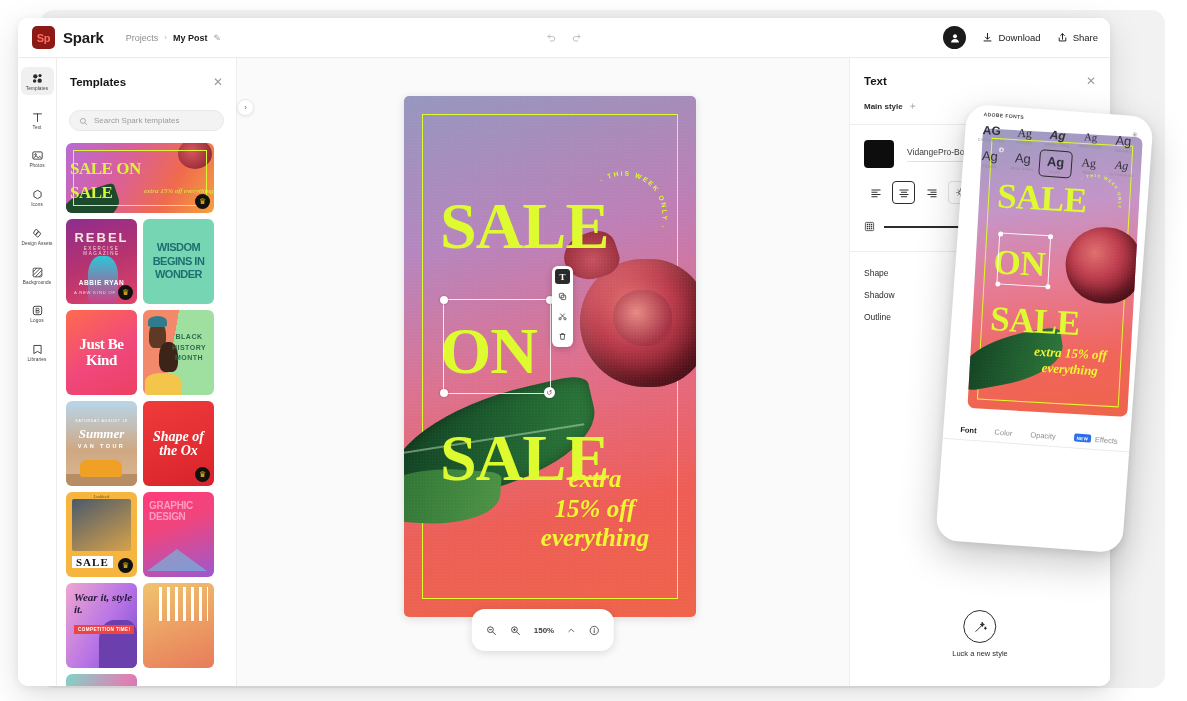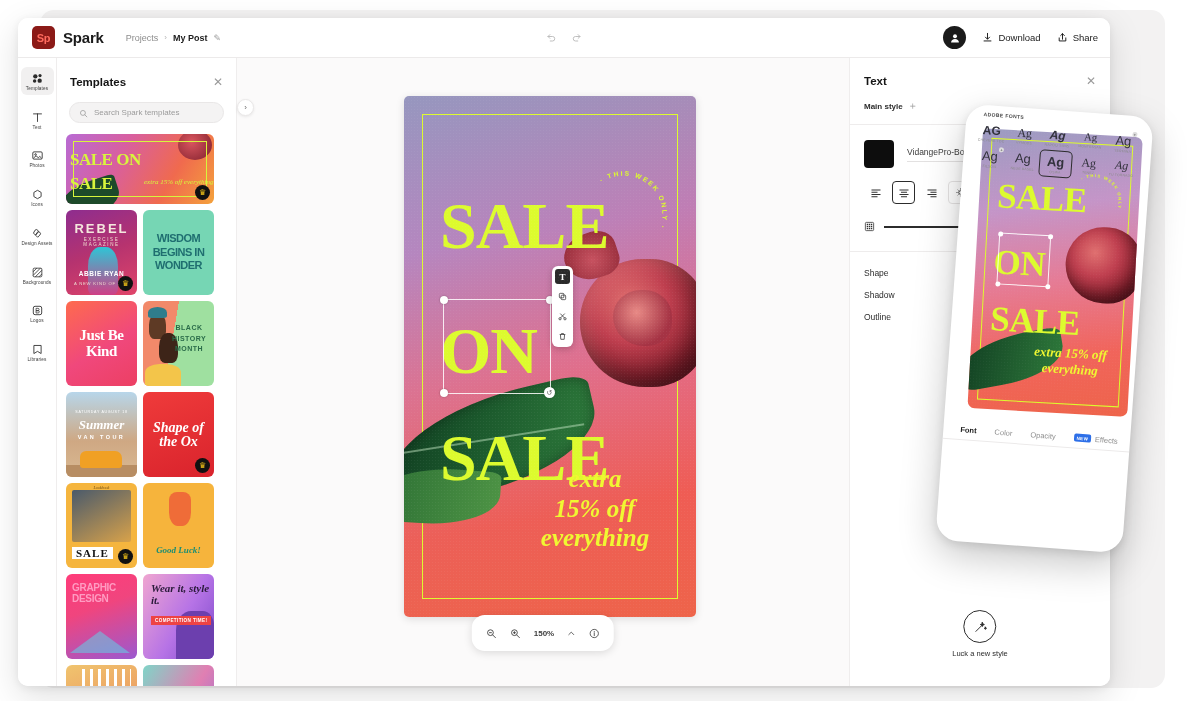--- a/index.html
+++ b/index.html
@@ -92,21 +92,21 @@
     border-right: 1px solid #efeded;
     overflow: hidden;
   }
   .panel-head {
     display: flex; align-items: center; justify-content: space-between;
     padding: 18px 13px 10px 13px;
   }
   .panel-title { font-size: 11.5px; font-weight: bold; color: #151515; }
   .panel-close { color: #9a9a9a; font-size: 12px; line-height: 1; cursor: pointer; }
   .searchbox {
-    margin: 4px 12px; height: 21px; border-radius: 11px;
+    margin: 12px 12px; height: 21px; border-radius: 11px;
     background: #f4f3f3; border: 1px solid #e9e7e7;
     display: flex; align-items: center; gap: 6px; padding: 0 9px;
   }
   .search-ph { font-size: 8px; color: #9b9b9b; }
   .tgrid {
     margin: 11px 9px 0 9px;
     display: flex; flex-wrap: wrap; gap: 6px;
     height: 566px; overflow: hidden;
   }
   .tcard { border-radius: 6px; overflow: hidden; position: relative; }
@@ -275,21 +275,21 @@
     position: absolute; left: 148px; top: 170px;
     width: 21px; background: #fff; border-radius: 6px;
     box-shadow: 0 2px 7px rgba(0,0,0,.2);
     padding: 3px 0; display: flex; flex-direction: column; align-items: center; gap: 5px;
   }
   .ft-btn { width: 15px; height: 15px; display: flex; align-items: center; justify-content: center; cursor: pointer; }
   .ft-btn.dark { background: #2a2a2a; border-radius: 3px; color: #fff; font: bold 9px "Liberation Serif", serif; }
 
   .zoombar {
     position: absolute; left: 50%; transform: translateX(-50%); bottom: 35px;
-    height: 36px; background: #fff; border-radius: 13px;
+    height: 42px; background: #fff; border-radius: 13px;
     box-shadow: 0 2px 8px rgba(0,0,0,.13);
     display: flex; align-items: center; gap: 13px; padding: 0 14px;
   }
   .zb-label { font-size: 8px; color: #3d3d3d; font-weight: bold; }
   .zb-i { cursor: pointer; display: flex; }
 
   
   .rpanel {
     position: absolute; right: 0; top: 40px;
     width: 261px; height: 628px;
@@ -586,24 +586,20 @@
           <div class="crown">♛</div>
         </div>
 
         <div class="tcard half tc8">
           <div class="top">Lookbook</div>
           <div class="ph"></div>
           <div class="sale">SALE</div>
           <div class="crown">♛</div>
         </div>
 
-        <div class="tcard half tc9">
-          <div class="hand"></div>
-          <div class="gl">Good Luck!</div>
-        </div>
 
         <div class="tcard half tc10">
           <div class="tri"></div>
           <div class="gd">GRAPHIC DESIGN</div>
         </div>
 
         <div class="tcard half tc11">
           <div class="body"></div>
           <div class="w1">Wear it, style it.</div>
           <div class="badge">COMPETITION TIME!</div>

